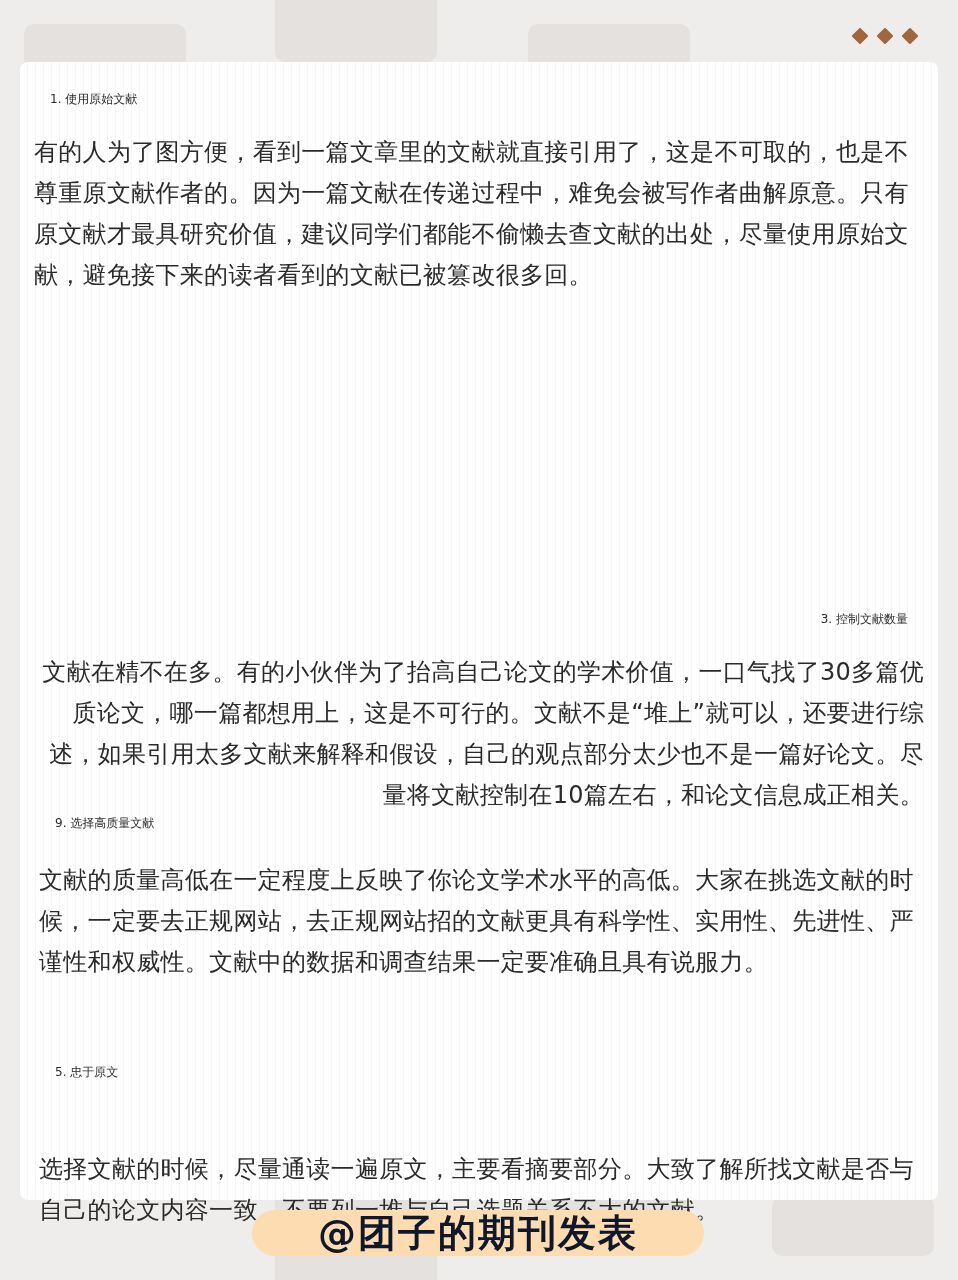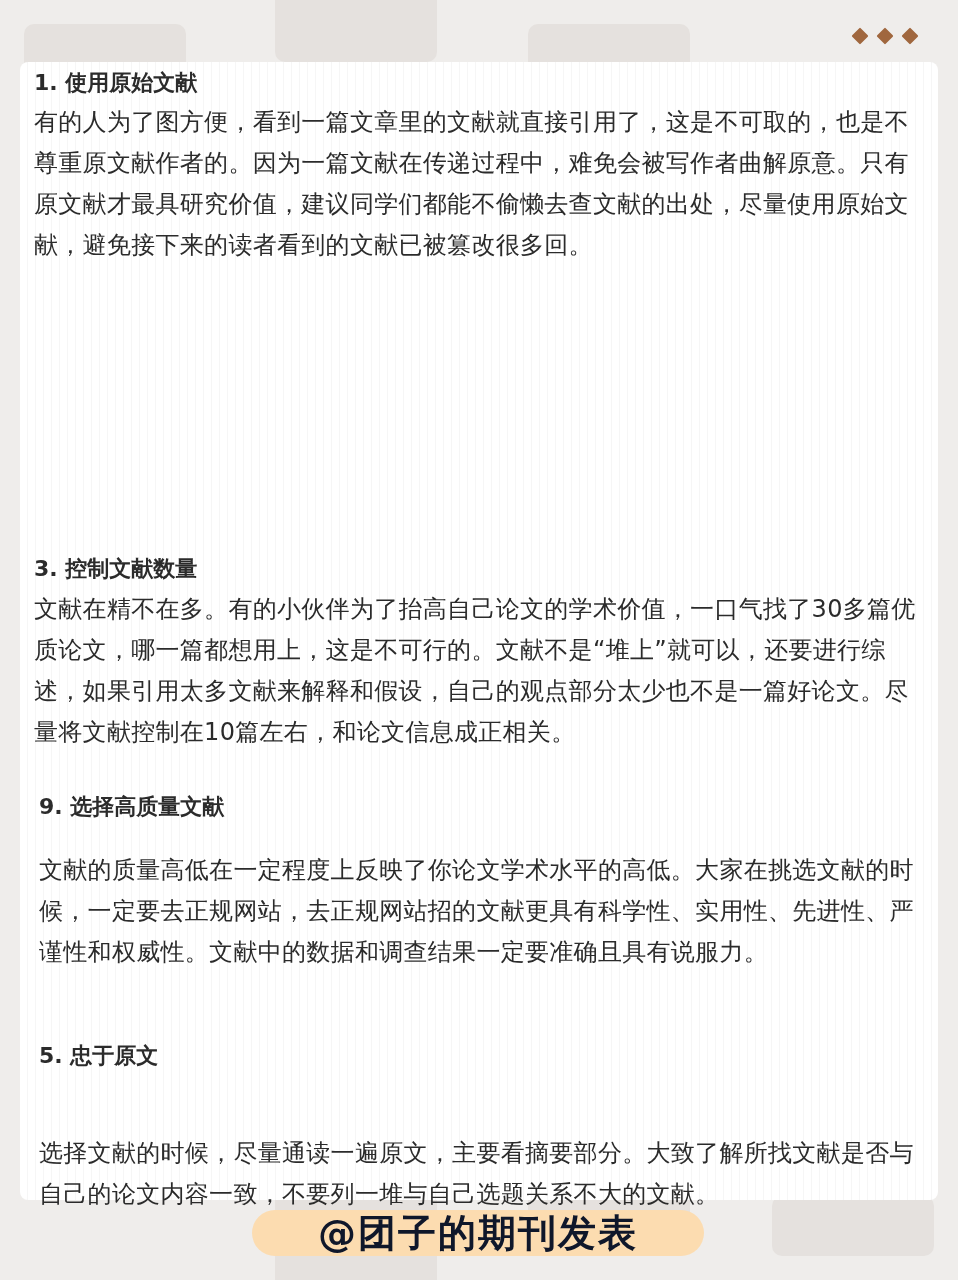--- a/index.html
+++ b/index.html
@@ -11,21 +11,21 @@
   .bg-block { position:absolute; background:#e5e1de; border-radius:10px; }
   .diamonds { position:absolute; top:30px; right:42px; display:flex; gap:13px; }
   .diamond { width:12px; height:12px; background:#a0673e; transform:rotate(45deg); border-radius:1px; }
   .card {
     position:absolute; left:20px; top:62px; width:918px; height:1138px;
     background-color:#ffffff;
     background-image:repeating-linear-gradient(90deg, rgba(0,0,0,0) 0px, rgba(0,0,0,0) 7px, rgba(0,0,0,0.035) 7px, rgba(0,0,0,0.035) 8px);
     border-radius:8px;
   }
   .sec { position:absolute; left:14px; right:14px; color:#2b2b2b; }
-  .sec h2 { margin:0; font-size:22px; font-weight:bold; line-height:34px; }
+  .sec h2 { margin:16px; font-size:12px; font-weight:normal; line-height:34px; }
   .sec p { margin:0; font-size:24px; line-height:41px; letter-spacing:0.3px; }
   .footer-pill {
     position:absolute; left:252px; top:1210px; width:452px; height:46px;
     background:#fcdcb0; border-radius:30px;
     display:flex; align-items:center; justify-content:center;
     color:#0f172a; font-size:38px; font-weight:bold; letter-spacing:2px;
   }
 </style>
 </head>
 <body>
@@ -41,27 +41,27 @@
   <div class="diamond"></div>
   <div class="diamond"></div>
   <div class="diamond"></div>
 </div>
 
 <div class="card">
   <div class="sec" style="top:4px;">
     <h2>1. 使用原始文献</h2>
     <p style="margin-top:2px;">有的人为了图方便，看到一篇文章里的文献就直接引用了，这是不可取的，也是不尊重原文献作者的。因为一篇文献在传递过程中，难免会被写作者曲解原意。只有原文献才最具研究价值，建议同学们都能不偷懒去查文献的出处，尽量使用原始文献，避免接下来的读者看到的文献已被篡改很多回。</p>
   </div>
-  <div class="sec" style="top:490px;">
+  <div class="sec" style="top:524px;text-align:right;">
     <h2>3. 控制文献数量</h2>
     <p style="margin-top:3px;">文献在精不在多。有的小伙伴为了抬高自己论文的学术价值，一口气找了30多篇优质论文，哪一篇都想用上，这是不可行的。文献不是“堆上”就可以，还要进行综述，如果引用太多文献来解释和假设，自己的观点部分太少也不是一篇好论文。尽量将文献控制在10篇左右，和论文信息成正相关。</p>
   </div>
   <div class="sec" style="top:728px;left:19px;">
     <h2>9. 选择高质量文献</h2>
-    <p style="margin-top:26px;">文献的质量高低在一定程度上反映了你论文学术水平的高低。大家在挑选文献的时候，一定要去正规网站，去正规网站招的文献更具有科学性、实用性、先进性、严谨性和权威性。文献中的数据和调查结果一定要准确且具有说服力。</p>
+    <p style="margin-top:20px;">文献的质量高低在一定程度上反映了你论文学术水平的高低。大家在挑选文献的时候，一定要去正规网站，去正规网站招的文献更具有科学性、实用性、先进性、严谨性和权威性。文献中的数据和调查结果一定要准确且具有说服力。</p>
   </div>
   <div class="sec" style="top:977px;left:19px;">
     <h2>5. 忠于原文</h2>
     <p style="margin-top:60px;">选择文献的时候，尽量通读一遍原文，主要看摘要部分。大致了解所找文献是否与自己的论文内容一致，不要列一堆与自己选题关系不大的文献。</p>
   </div>
 </div>
 
 <div class="footer-pill">
   <span>@团子的期刊发表</span>
 </div>

